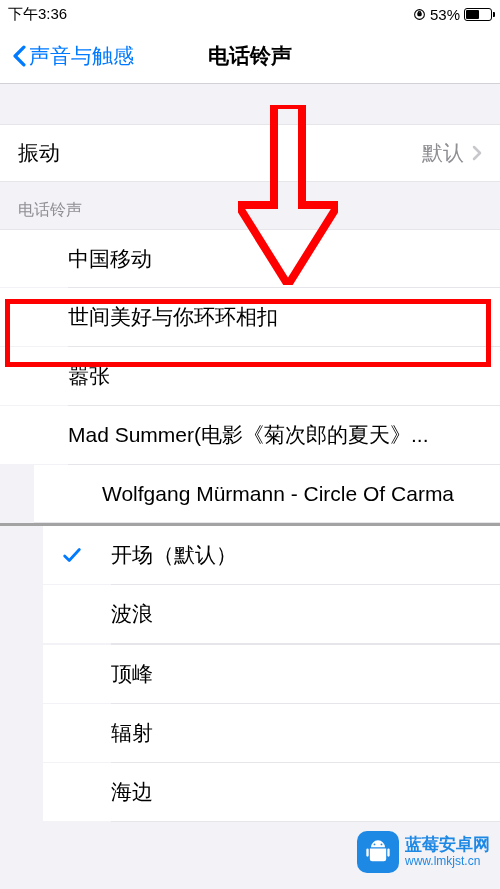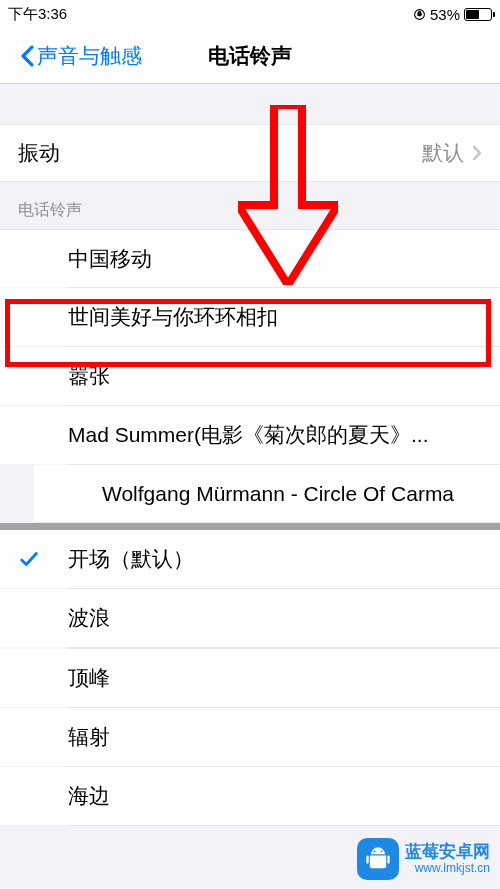--- a/index.html
+++ b/index.html
@@ -83,21 +83,21 @@
       display: flex;
       align-items: center;
       border-bottom: 1px solid #d1d1d6;
       position: relative;
     }
     .back-btn {
       display: flex;
       align-items: center;
       color: #007aff;
       font-size: 21px;
-      padding-left: 20px;
+      padding-left: 12px;
       cursor: pointer;
     }
     .back-chevron {
       width: 15px;
       height: 22px;
       margin-right: 2px;
     }
     .nav-title {
       position: absolute;
       left: 50%;
@@ -159,21 +159,22 @@
       text-overflow: ellipsis;
     }
     .ringtone-row.first {
       border-top: 1px solid #e5e5ea;
     }
     .ringtone-row.bottom {
       border-bottom: 1px solid #e5e5ea;
       margin-left: 34px;
     }
     .group-separator {
-      border-top: 7px solid #a3a3a3;
+      border-top: 3px solid #a3a3a3;
+      padding-left: 43px;
     }
     .checkmark-slot {
       width: 50px;
       display: flex;
       align-items: center;
       justify-content: flex-start;
       position: absolute;
     }
     .checkmark {
       color: #007aff;
@@ -184,26 +185,25 @@
       position: absolute;
       border: 5px solid #ff0000;
       pointer-events: none;
     }
     .arrow-overlay {
       position: absolute;
       pointer-events: none;
     }
     .watermark {
       position: absolute;
-      bottom: 9px;
+      bottom: 16px;
       right: 10px;
       display: flex;
       align-items: center;
       gap: 6px;
-      text-align: right;
     }
     .watermark-badge {
       width: 42px;
       height: 42px;
       background: #1e88e5;
       border-radius: 10px;
       position: relative;
       display: flex;
       align-items: center;
       justify-content: center;

